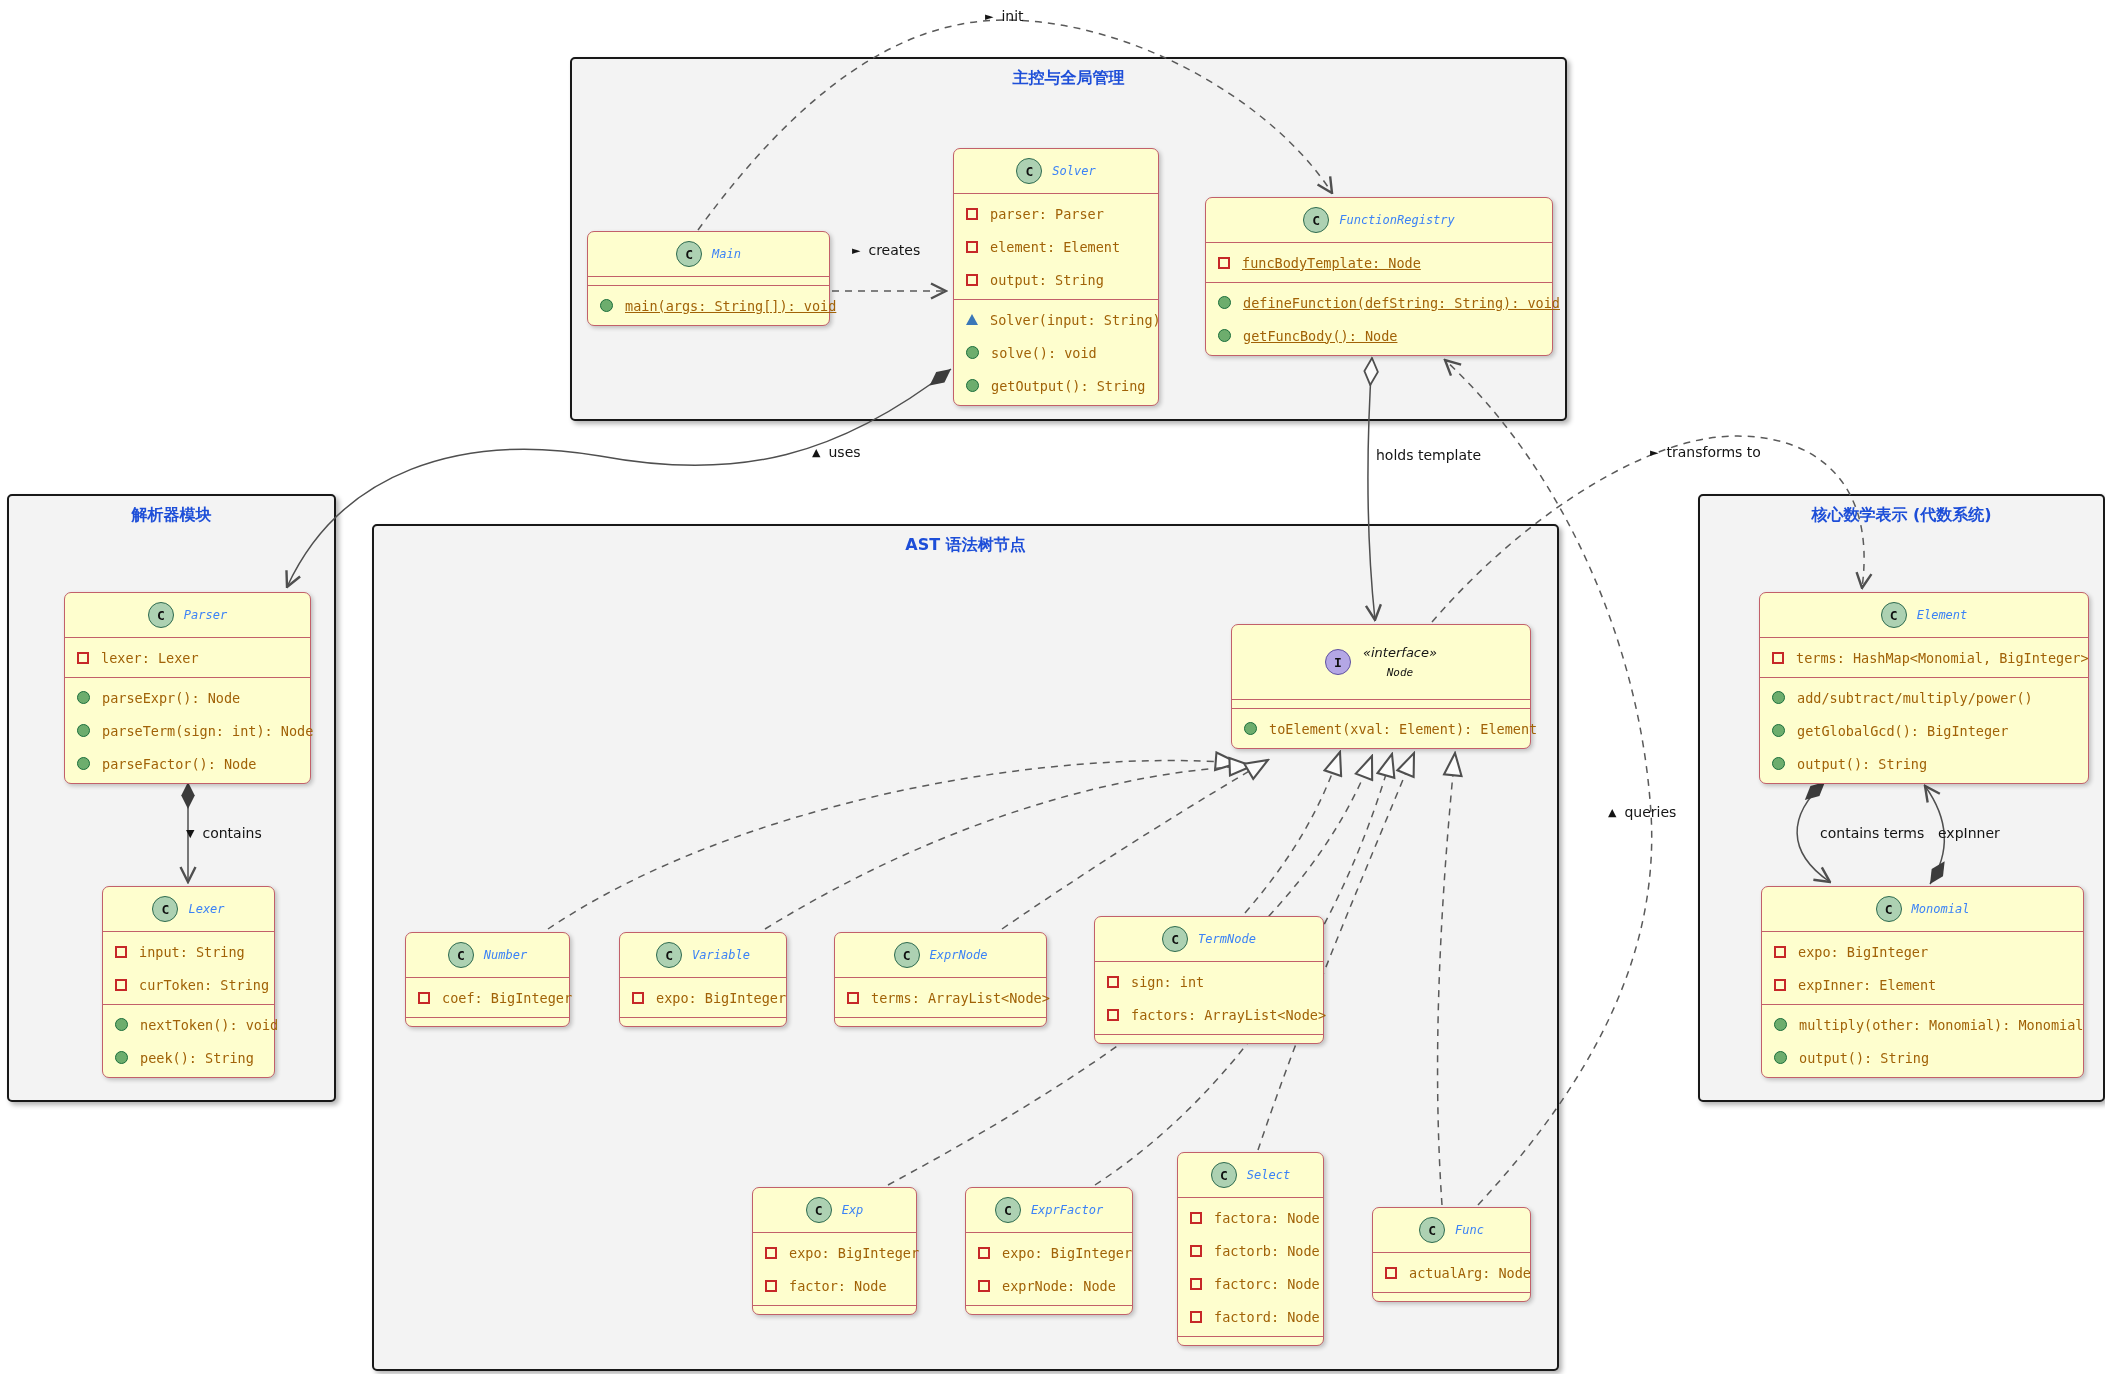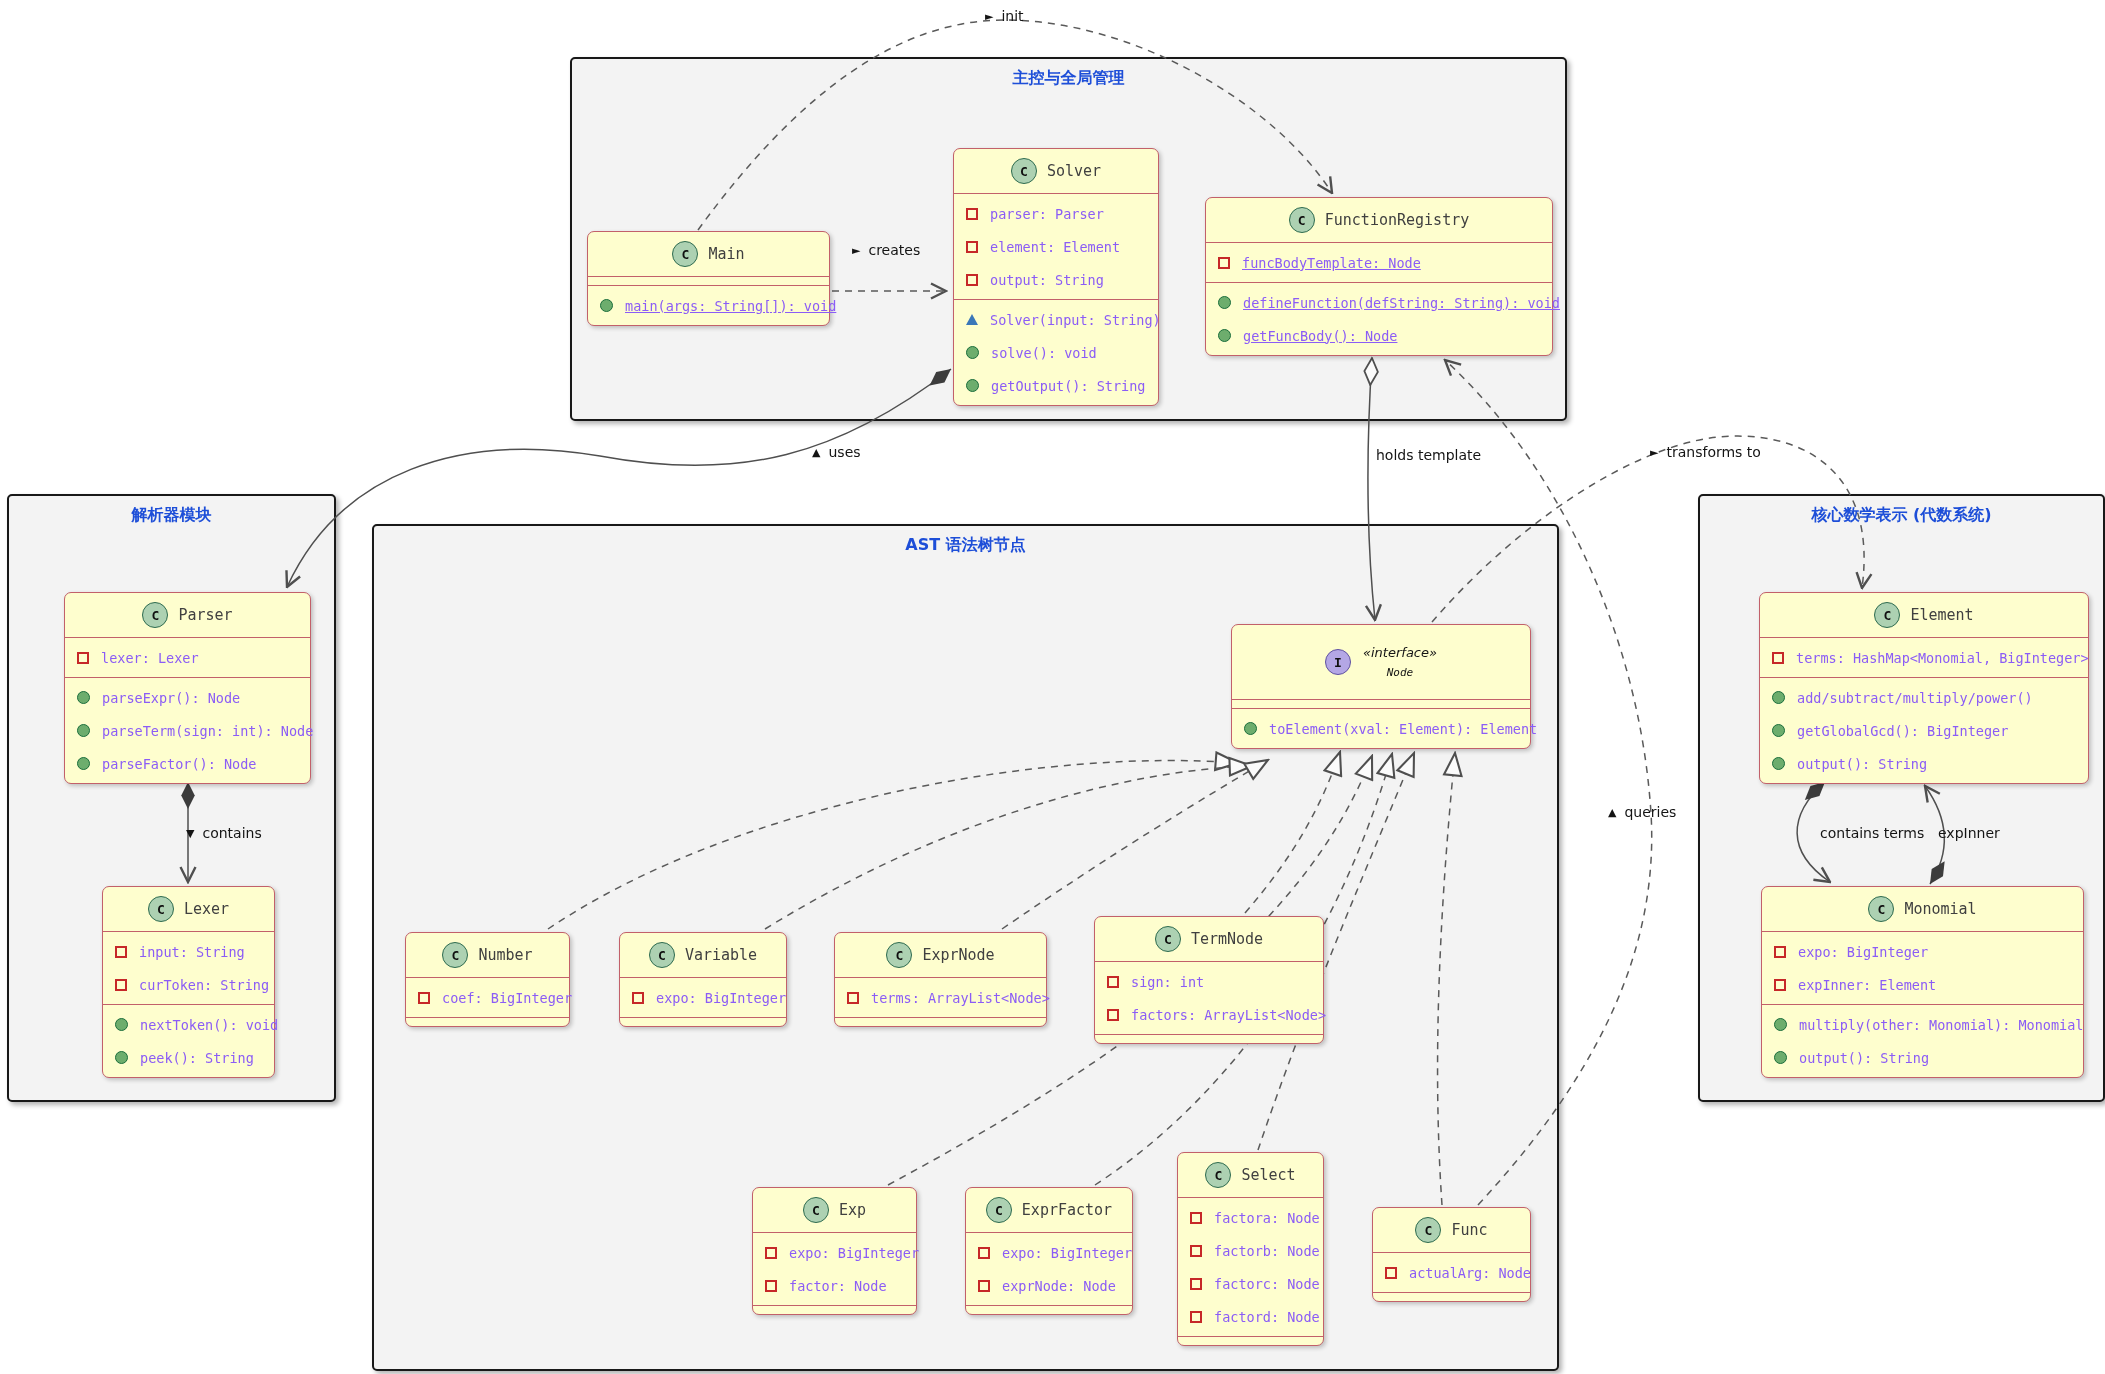--- a/index.html
+++ b/index.html
@@ -16,29 +16,29 @@
   #p-core{left:1698px;top:494px;width:403px;height:604px;}
   
   svg.edges{position:absolute;left:0;top:0;z-index:2;pointer-events:none;}
   .solid{fill:none;stroke:#4f4f4f;stroke-width:1.5;}
   .dash{fill:none;stroke:#5a5a5a;stroke-width:1.5;stroke-dasharray:7 6;}
   
   .cls{position:absolute;background:#FEFECE;border:1.6px solid #C2606A;border-radius:7px;
        box-shadow:2px 2px 4px rgba(0,0,0,.22);z-index:3;
        font-family:"DejaVu Sans Mono","Liberation Mono",monospace;}
   .cls-h{height:44px;display:flex;align-items:center;justify-content:center;gap:10px;}
-  .cname{font-size:15px;color:#404040;}
+  .cname{font-size:12px;color:#3b82f6;font-style:italic;}
   .sicon{width:24px;height:24px;border-radius:50%;display:flex;align-items:center;justify-content:center;
          font-size:13px;font-weight:bold;color:#101010;flex:0 0 auto;}
   .sicon.c{background:#ADD1B2;border:1.5px solid #2E6B4F;}
   .sicon.i{background:#B4A7E5;border:1.5px solid #5F51A0;}
   .sec{border-top:1.2px solid #C2606A;padding:3px 0;}
   .sec.empty{padding:0;height:8px;}
   .m{height:33px;display:flex;align-items:center;padding:0 8px 0 12px;}
-  .mt{font-size:13.5px;white-space:nowrap;color:#8b5cf6;}
+  .mt{font-size:13.5px;white-space:nowrap;color:#a16207;}
   .mt.static{text-decoration:underline;}
   .ic{flex:0 0 auto;margin-right:12px;}
   .ic.f{width:8px;height:8px;border:2px solid #C62828;background:#FEFECE;}
   .ic.mth{width:11px;height:11px;border-radius:50%;background:#6DAD6D;border:1.5px solid #1B6E3C;}
   .ic.ctor{width:0;height:0;border-left:6px solid transparent;border-right:6px solid transparent;
            border-bottom:11px solid #3A77B8;background:none;}
   
   .iface-h{height:74px;display:flex;align-items:center;justify-content:center;gap:12px;}
   .iface-txt{display:flex;flex-direction:column;align-items:center;gap:6px;}
   .stereo{font-size:13px;font-style:italic;font-family:"DejaVu Sans","Liberation Sans",sans-serif;}

